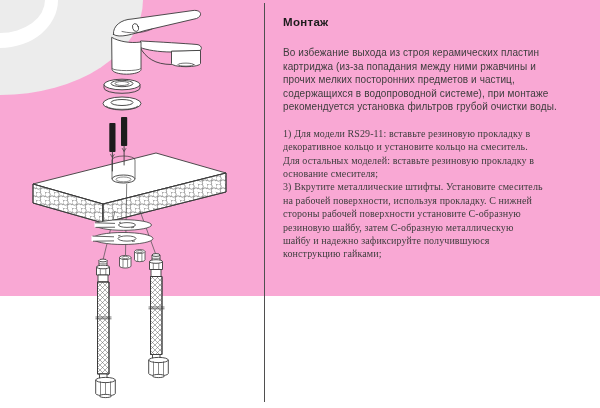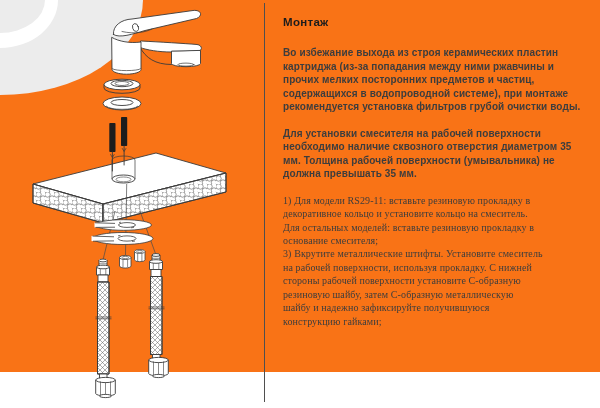--- a/index.html
+++ b/index.html
@@ -1,22 +1,22 @@
 <!DOCTYPE html>
 <html><head>
 <meta charset="utf-8">
 <style>
   html,body{margin:0;padding:0;width:600px;height:408px;background:#fff;overflow:hidden;}
-  .page{position:relative;width:600px;height:372px;background:#f97316;font-family:"Liberation Sans",sans-serif;}
+  .page{position:relative;width:600px;height:296px;background:#f9a8d4;font-family:"Liberation Sans",sans-serif;}
   .diagram-panel{position:absolute;left:0;top:0;width:265px;height:408px;}
   .divider{position:absolute;left:263.5px;top:3px;width:1.5px;height:399px;background:#4f4f4f;}
   .text-panel{position:absolute;left:283px;top:16px;width:300px;color:#3d3d3d;
               font-size:10px;line-height:13.4px;letter-spacing:0.1px;}
   .text-panel h1{font-size:11.5px;font-weight:700;color:#1c1c1c;margin:0 0 17px 0;letter-spacing:0.3px;}
-  .block{white-space:pre-line;margin:0 0 13.4px 0;font-weight:bold;}
+  .block{white-space:pre-line;margin:0 0 13.4px 0;}
   .step{white-space:pre-line;margin:0;font-family:Liberation Serif, serif;}
 </style>
 </head>
 <body>
 
 <div class="page">
 
   <div class="diagram-panel">
     <svg width="265" height="408" viewBox="0 0 265 408" xmlns="http://www.w3.org/2000/svg">
       <defs>
@@ -152,24 +152,20 @@
 
   <div class="divider"></div>
 
   <div class="text-panel">
     <h1>Монтаж</h1>
     <p class="block">Во избежание выхода из строя керамических пластин
 картриджа (из-за попадания между ними ржавчины и
 прочих мелких посторонних предметов и частиц,
 содержащихся в водопроводной системе), при монтаже
 рекомендуется установка фильтров грубой очистки воды.</p>
-    <p class="block">Для установки смесителя на рабочей поверхности
-необходимо наличие сквозного отверстия диаметром 35
-мм. Толщина рабочей поверхности (умывальника) не
-должна превышать 35 мм.</p>
     <div>
       <p class="step">1) Для модели RS29-11: вставьте резиновую прокладку в
 декоративное кольцо и установите кольцо на смеситель.
 Для остальных моделей: вставьте резиновую прокладку в
 основание смесителя;</p>
       <p class="step">3) Вкрутите металлические штифты. Установите смеситель
 на рабочей поверхности, используя прокладку. С нижней
 стороны рабочей поверхности установите С-образную
 резиновую шайбу, затем С-образную металлическую
 шайбу и надежно зафиксируйте получившуюся

